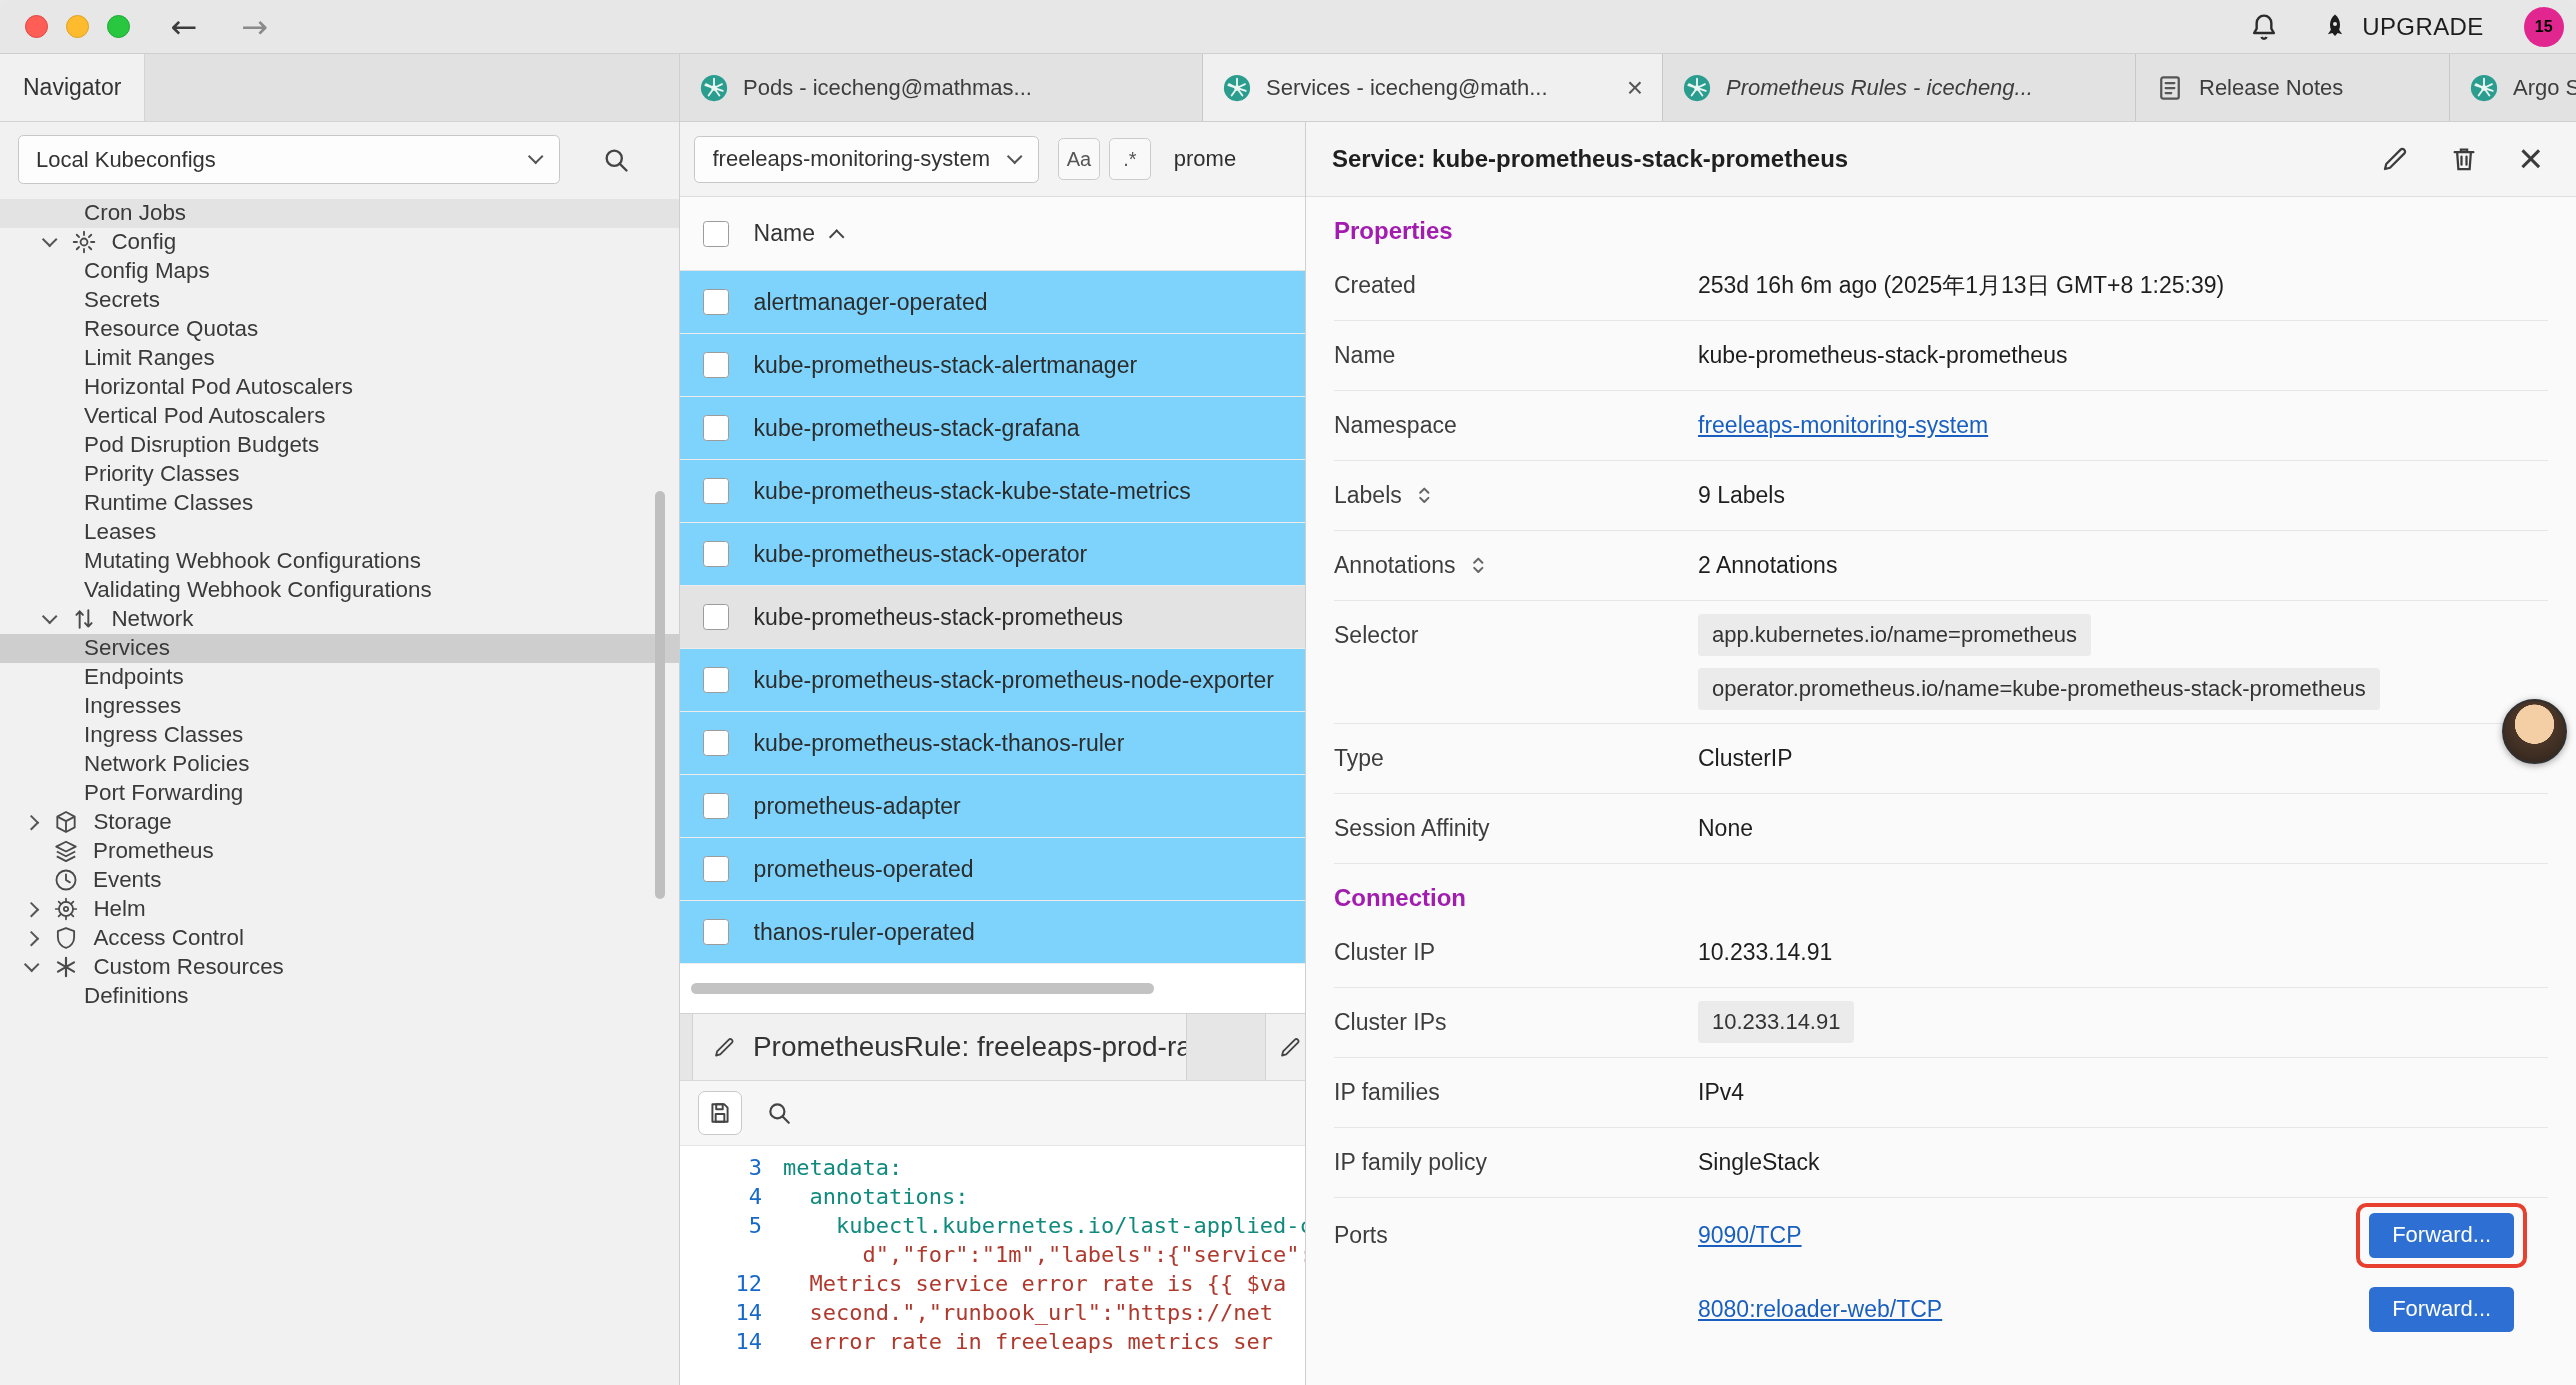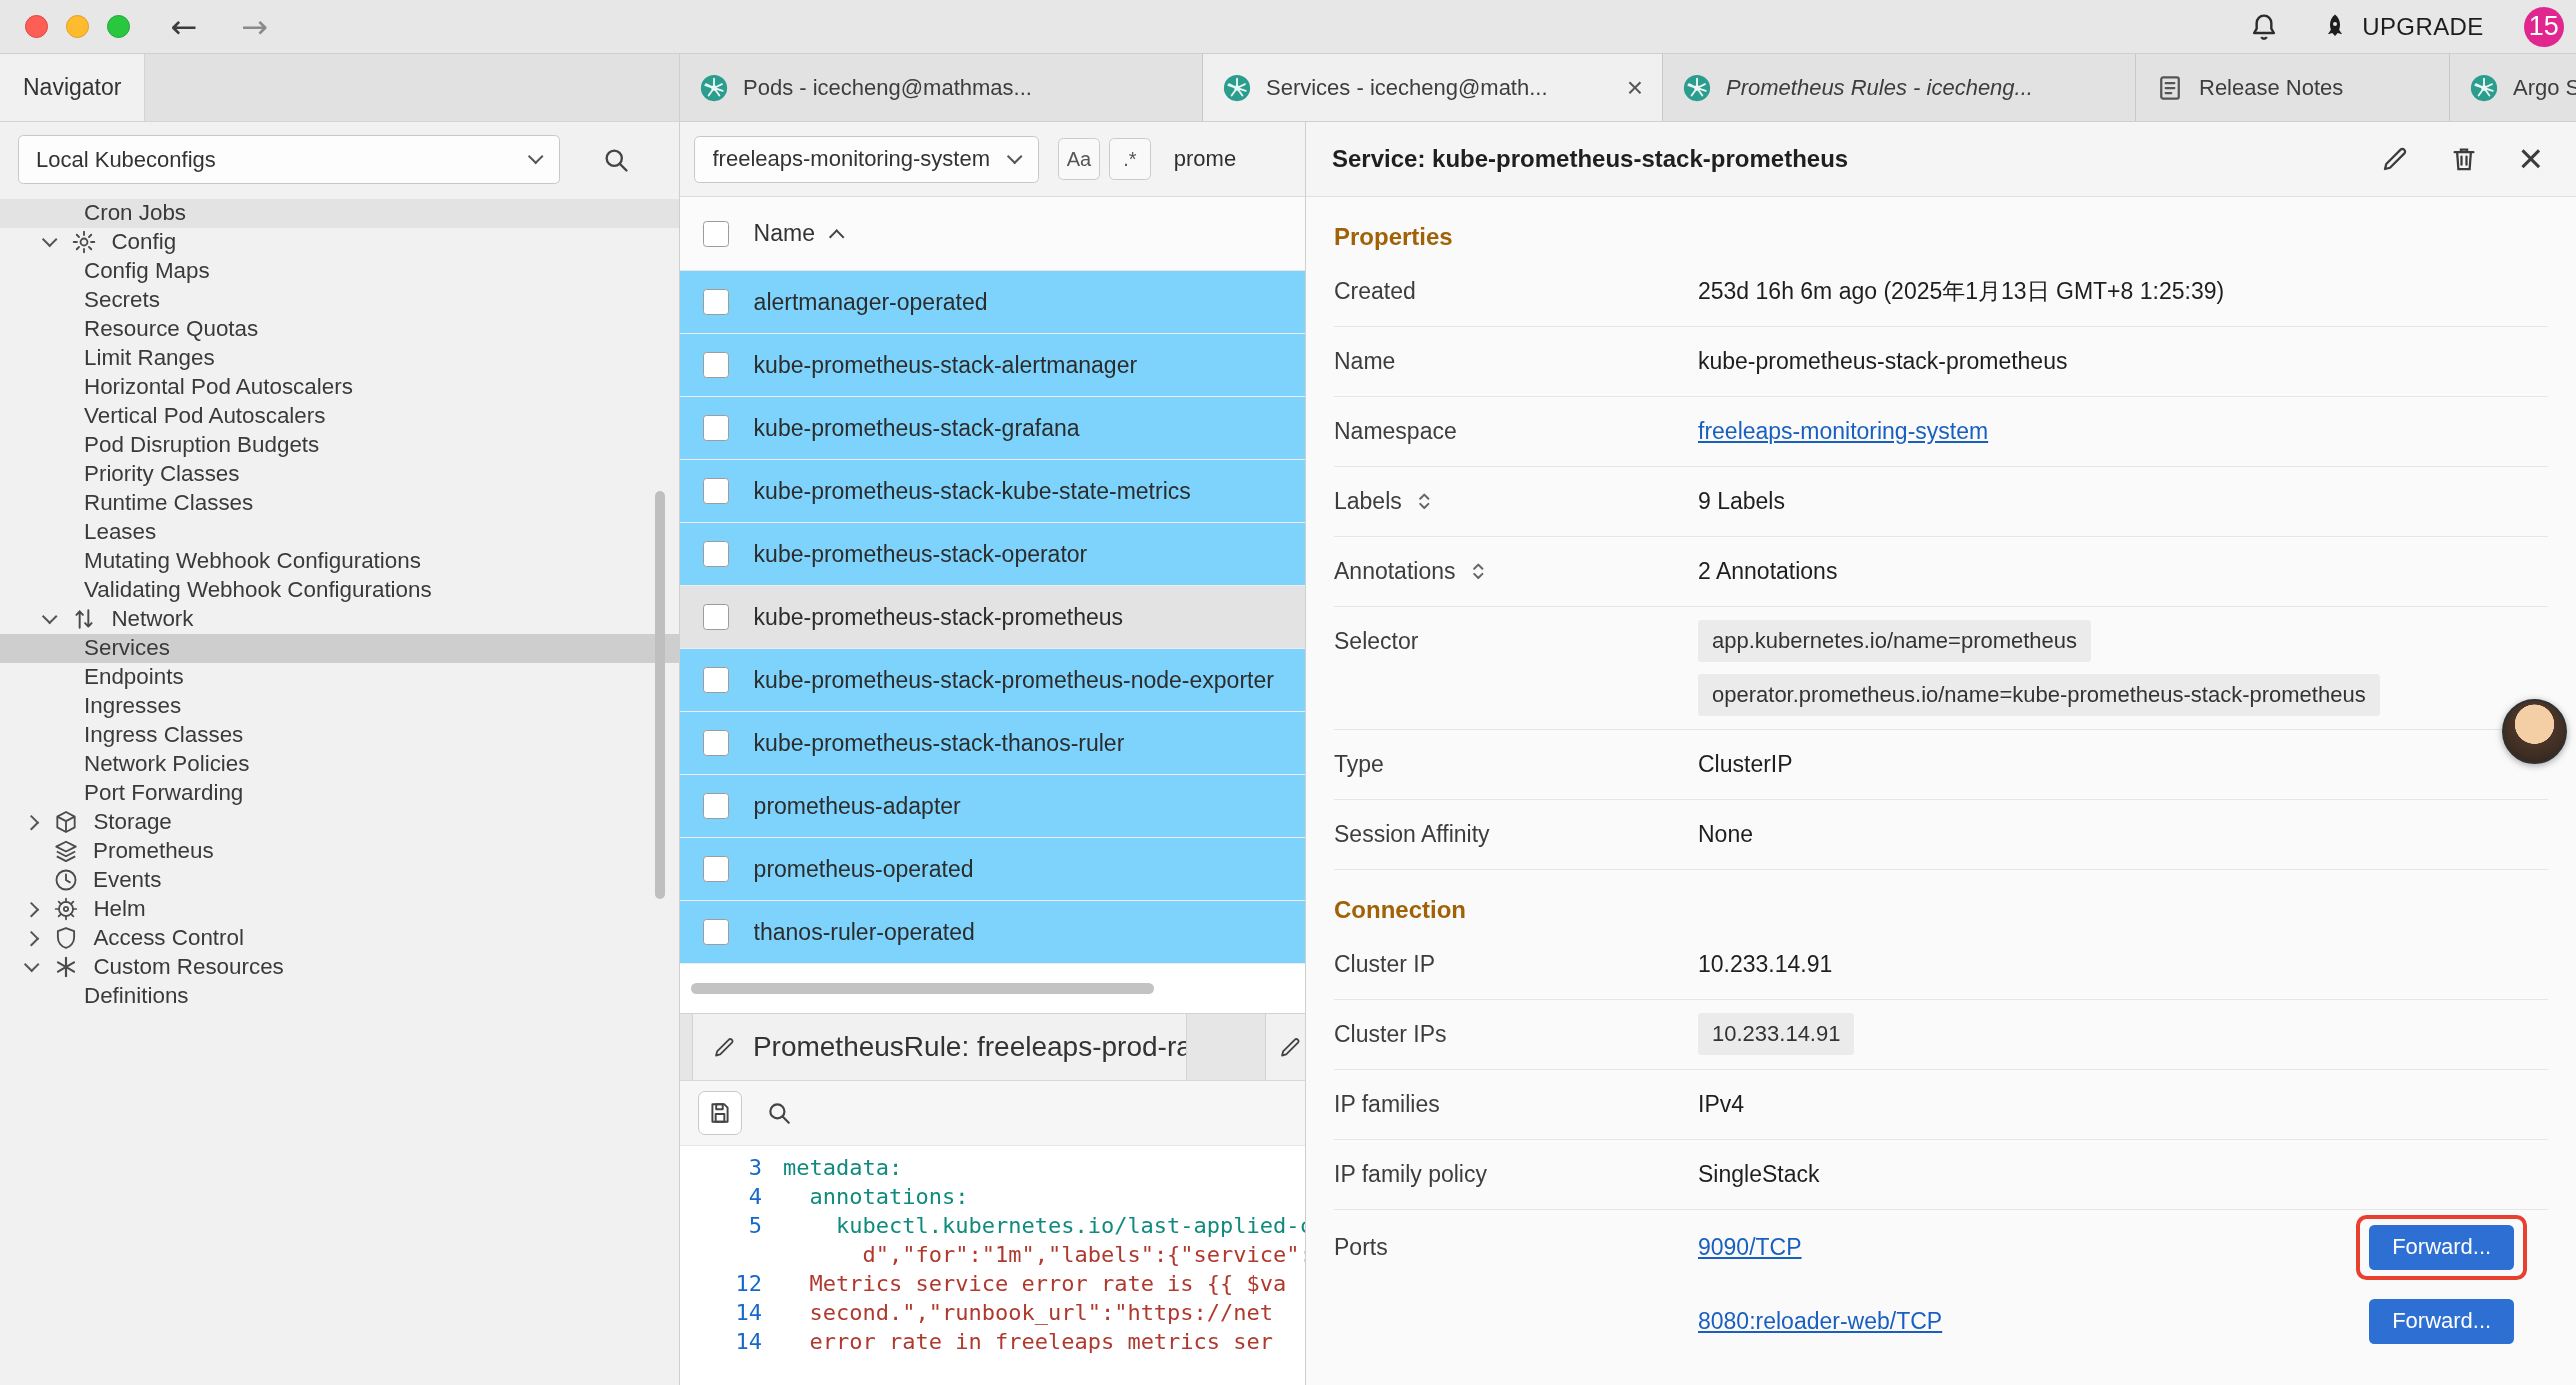--- a/index.html
+++ b/index.html
@@ -15,21 +15,21 @@
   .tl.red{background:#ff5e57;border:0.9px solid #e0443e;}
   .tl.yellow{background:#febb2e;border:0.9px solid #dea123;}
   .tl.green{background:#29c73f;border:0.9px solid #1ea833;}
   .navarrow{font-family:"DejaVu Sans",sans-serif;font-size:32px;line-height:1;}
   .navarrow.back{margin-left:40px;color:#3c3c3c;}
   .navarrow.fwd{margin-left:44px;color:#8a8a8a;}
   .titlebar-right{margin-left:auto;display:flex;align-items:center;gap:40px;margin-right:12.3px;}
   .bellic{width:32px;height:32px;color:#2c2c2c;}
   .upgrade{display:flex;align-items:center;gap:12.3px;font-size:24px;color:#1d1d1d;font-weight:500;letter-spacing:0.4px;cursor:default;}
   .rocketic{width:30px;height:30px;color:#1d1d1d;}
-  .notif-badge{width:40px;height:40px;border-radius:50%;color:#ffffff;font-size:27px;font-weight:400;display:flex;align-items:center;justify-content:center;}
+  .notif-badge{width:40px;height:40px;border-radius:50%;color:#000000;font-size:16px;font-weight:700;display:flex;align-items:center;justify-content:center;}
 
   
   .workspace{display:flex;height:1331px;}
   .left-col{width:680px;background:#f1f1f1;border-right:0.9px solid #cfcfcf;display:flex;flex-direction:column;position:relative;flex:0 0 auto;}
   .right-col{flex:1;display:flex;flex-direction:column;min-width:0;}
   .content-row{flex:1;display:flex;min-height:0;}
 
   
   .nav-header{height:68px;background:#e1e1e1;border-bottom:0.9px solid #d4d4d4;display:flex;}
   .nav-tab{width:145px;background:#f1f1f1;border-right:0.9px solid #d4d4d4;display:flex;align-items:center;padding-left:23px;font-size:23px;color:#333;}
@@ -95,21 +95,21 @@
   .c-key{color:#0f8a7d;} .c-str{color:#b0392e;} .c-plain{color:#3c3c3c;}
 
   
   .detail-col{flex:1;min-width:0;background:#fafafa;position:relative;display:flex;flex-direction:column;}
   .detail-header{height:75px;background:#f5f5f5;border-bottom:0.9px solid #e0e0e0;display:flex;align-items:center;flex:0 0 auto;}
   .detail-title{margin-left:26px;font-size:24px;font-weight:700;color:#1f1f1f;}
   .hpen{margin-left:auto;width:30px;height:30px;color:#3c3c3c;}
   .htrash{margin-left:39px;width:30px;height:30px;color:#3c3c3c;}
   .hclose{margin-left:39px;margin-right:33px;font-size:42px;color:#3c3c3c;line-height:1;}
   .detail-body{flex:1;padding:0 28px;overflow:hidden;}
-  .sec-heading{margin-top:20px;height:40px;display:flex;align-items:center;font-size:24px;font-weight:700;color:#a16207;}
+  .sec-heading{margin-top:14px;height:40px;display:flex;align-items:center;font-size:24px;font-weight:700;color:#a21caf;}
   .drow{min-height:70px;display:flex;align-items:center;border-bottom:0.9px solid #e6e6e6;}
   .dlabel{width:364px;flex:0 0 auto;font-size:23px;color:#3d3d3d;display:flex;align-items:center;gap:10.5px;}
   .sorticon{width:24.6px;height:24.6px;color:#666;}
   .dvalue{flex:1;font-size:23px;color:#1e1e1e;min-width:0;}
   a.dlink{color:#195fc0;text-decoration:underline;font-size:23px;}
   .badge{display:inline-block;background:#ebebeb;border-radius:3.5px;padding:8px 14px;font-size:22px;color:#333;white-space:nowrap;max-width:100%;overflow:hidden;}
   .dvalue.badges{display:flex;flex-direction:column;align-items:flex-start;gap:12.3px;padding:13px 0;}
   .drow.badges-row{align-items:flex-start;}
   .drow.badges-row .dlabel{min-height:68px;}
   .drow.ports-row{border-bottom:none;align-items:flex-start;}

